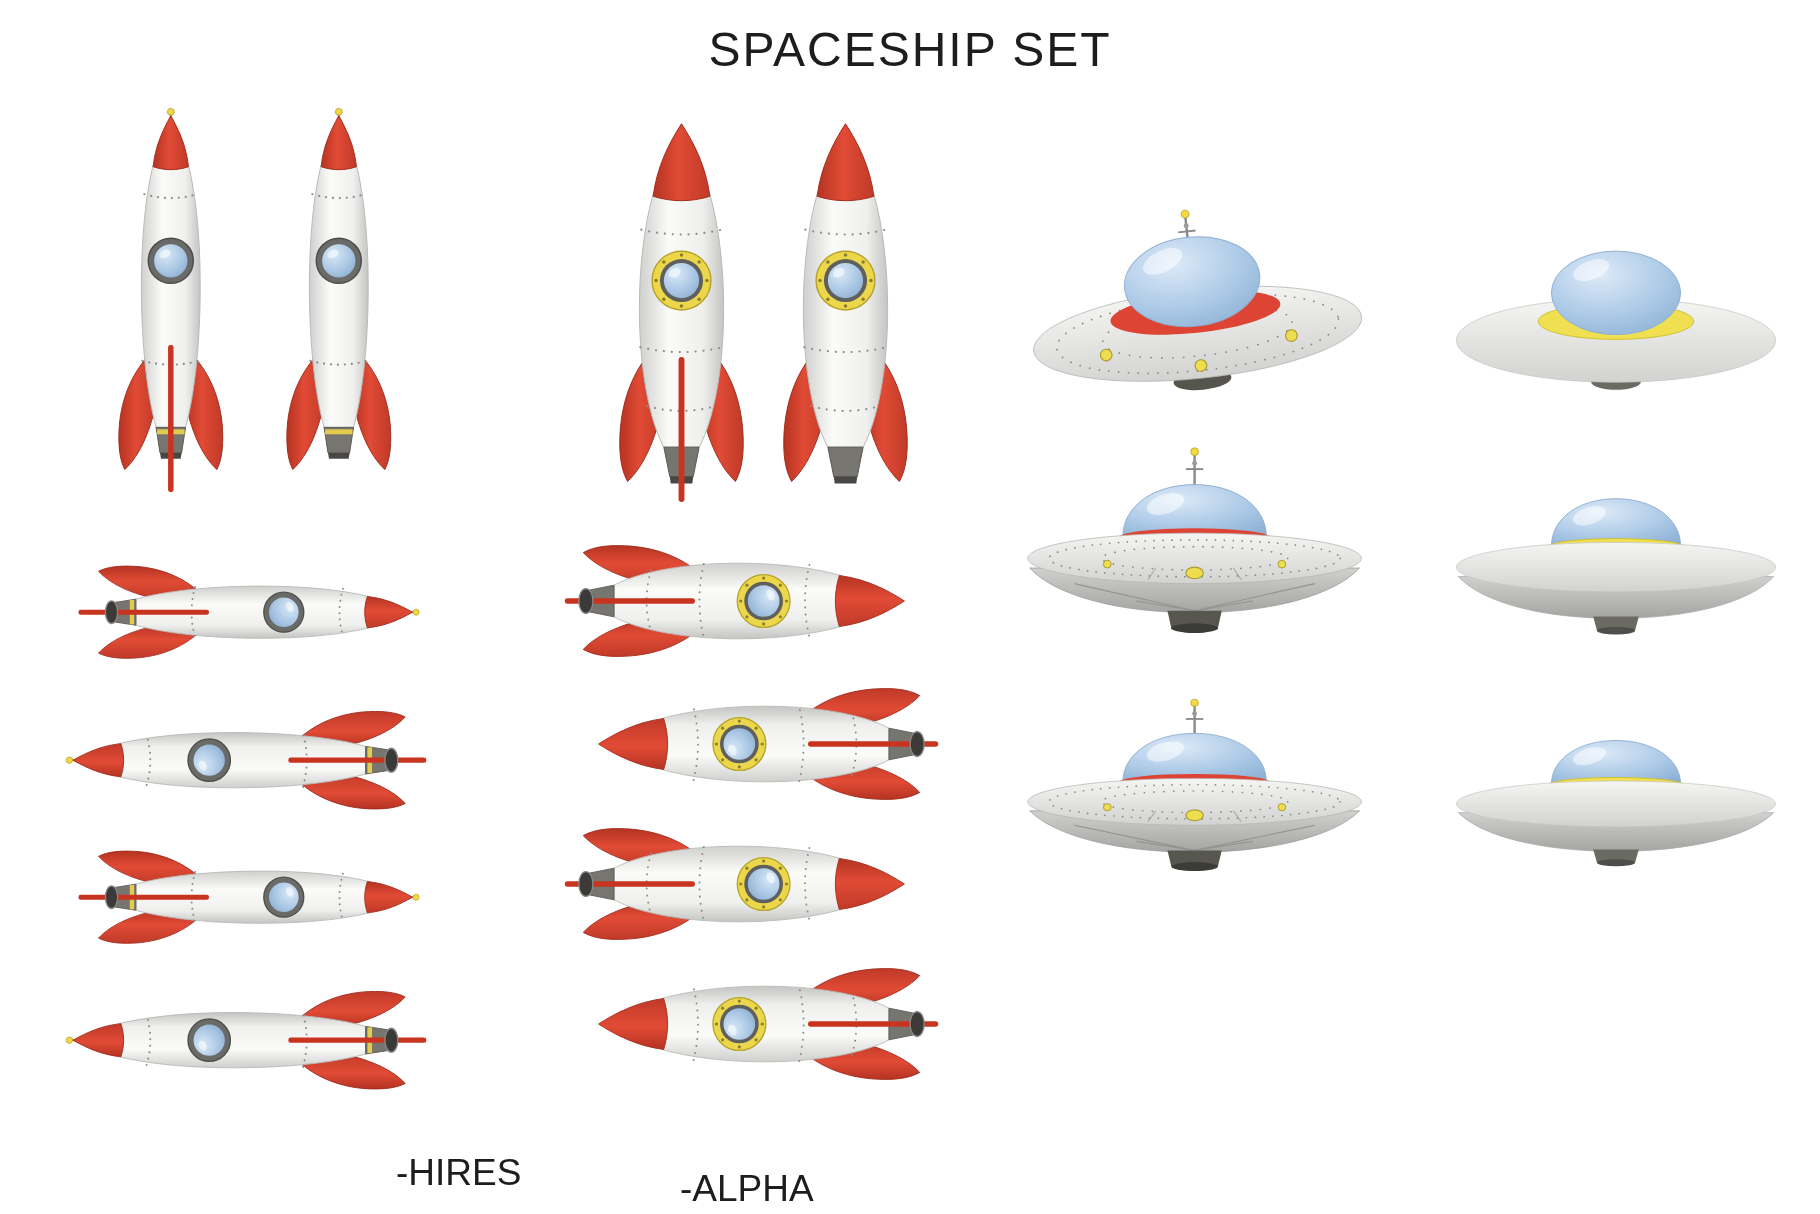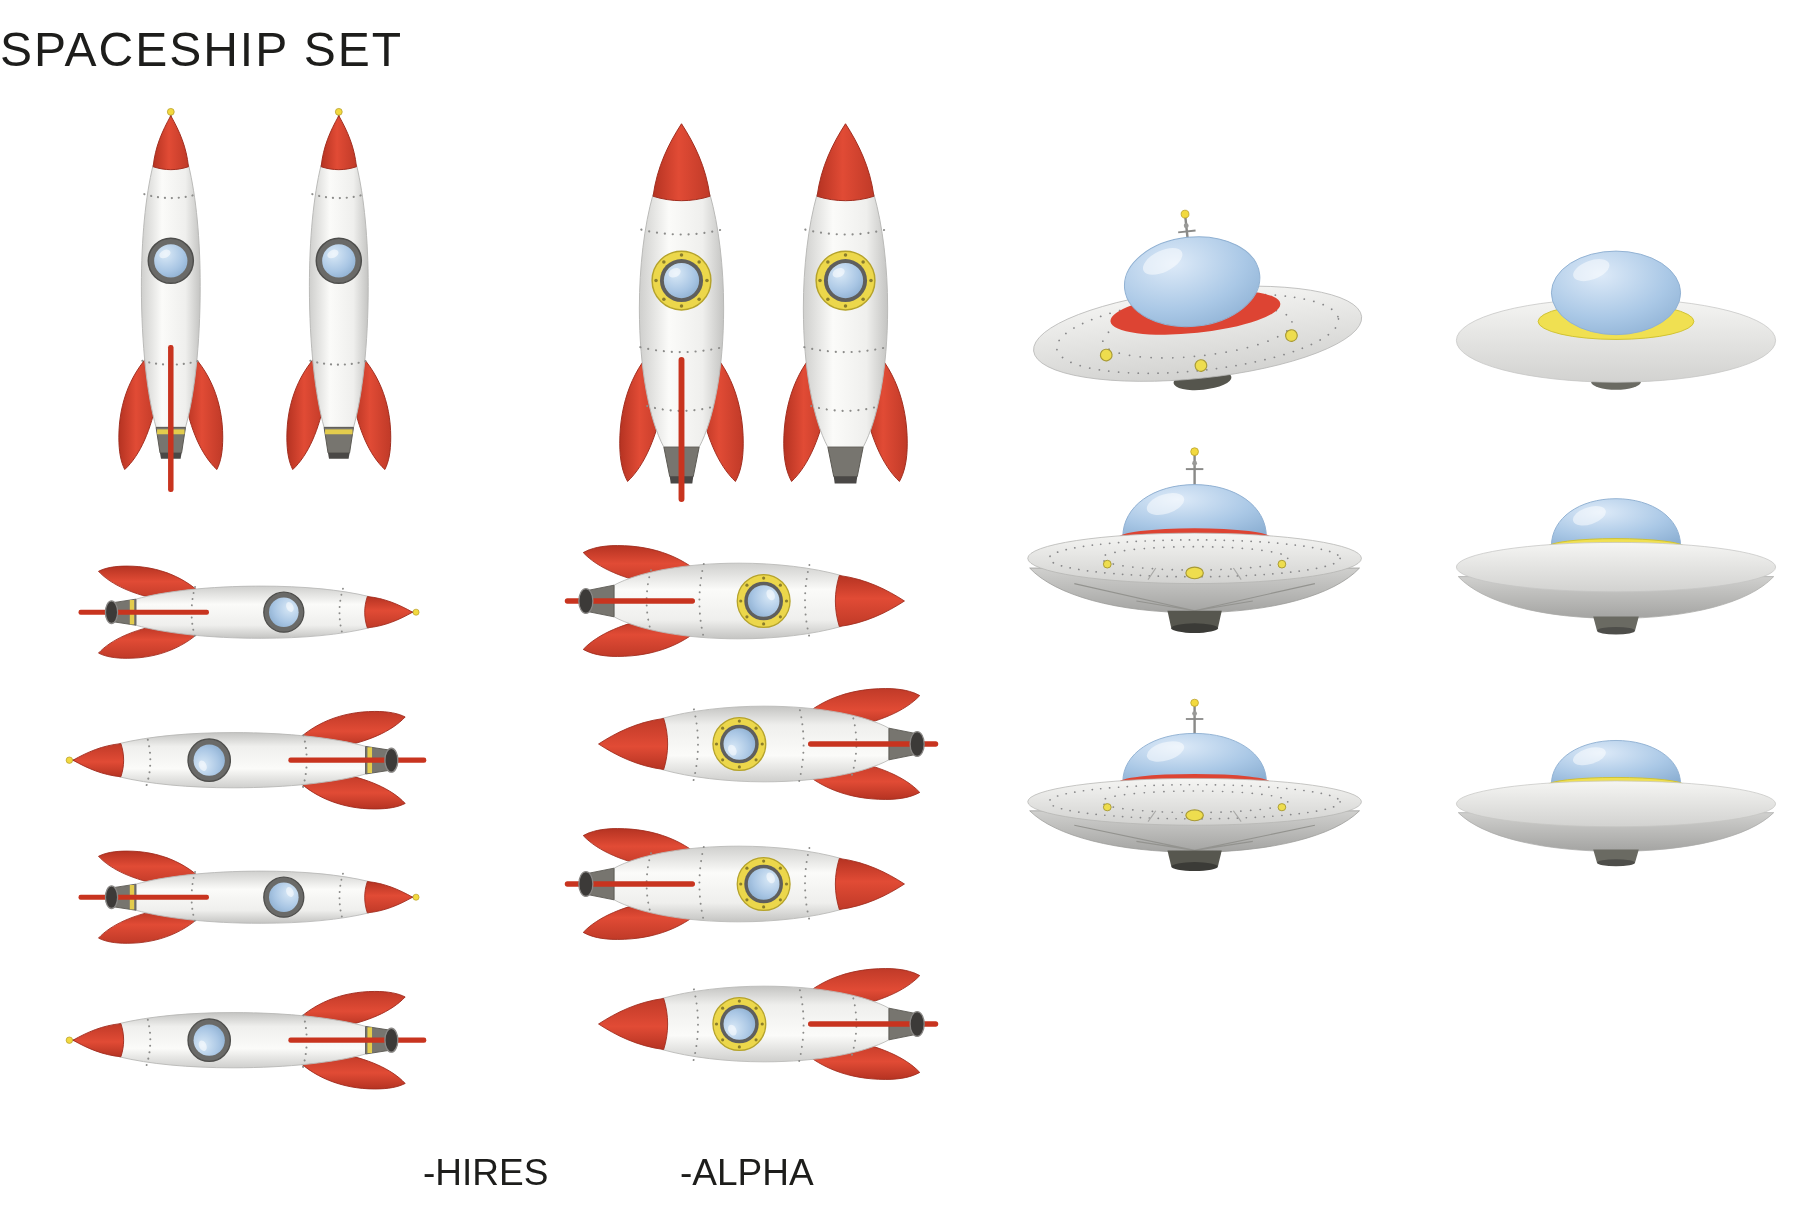--- a/index.html
+++ b/index.html
@@ -3,28 +3,28 @@
 <meta charset="utf-8">
 <style>
   html,body{margin:0;padding:0;background:#ffffff;}
   body{
     width:1820px;height:1214px;position:relative;overflow:hidden;
     font-family:"Liberation Sans","DejaVu Sans",sans-serif;
     color:#1d1d1b;
   }
   .title{
     position:absolute;top:22px;left:0;width:1820px;
-    font-size:48px;font-weight:400;
+    text-align:center;font-size:48px;font-weight:400;
     letter-spacing:2px;margin:0;color:#1d1d1b;
   }
   .art{position:absolute;top:0;left:0;}
   .format-notes{position:absolute;top:1152px;left:0;width:1820px;height:50px;font-size:37px;font-weight:400;}
   .format-note{position:absolute;white-space:nowrap;}
-  .fn-0{left:396px;margin-left:27px;}
-  .fn-1{left:680px;}
+  .fn-0{left:396px;}
+  .fn-1{left:680px;margin-top:16px;}
   .fn-2{left:941px;}
 </style>
 </head>
 <body>
 
 <h1 class="title">SPACESHIP SET</h1>
 
 <svg class="art" width="1820" height="1214" viewBox="0 0 1820 1214" aria-hidden="true">
   <defs>
     <linearGradient id="gBody" x1="0" y1="0" x2="1" y2="0">

